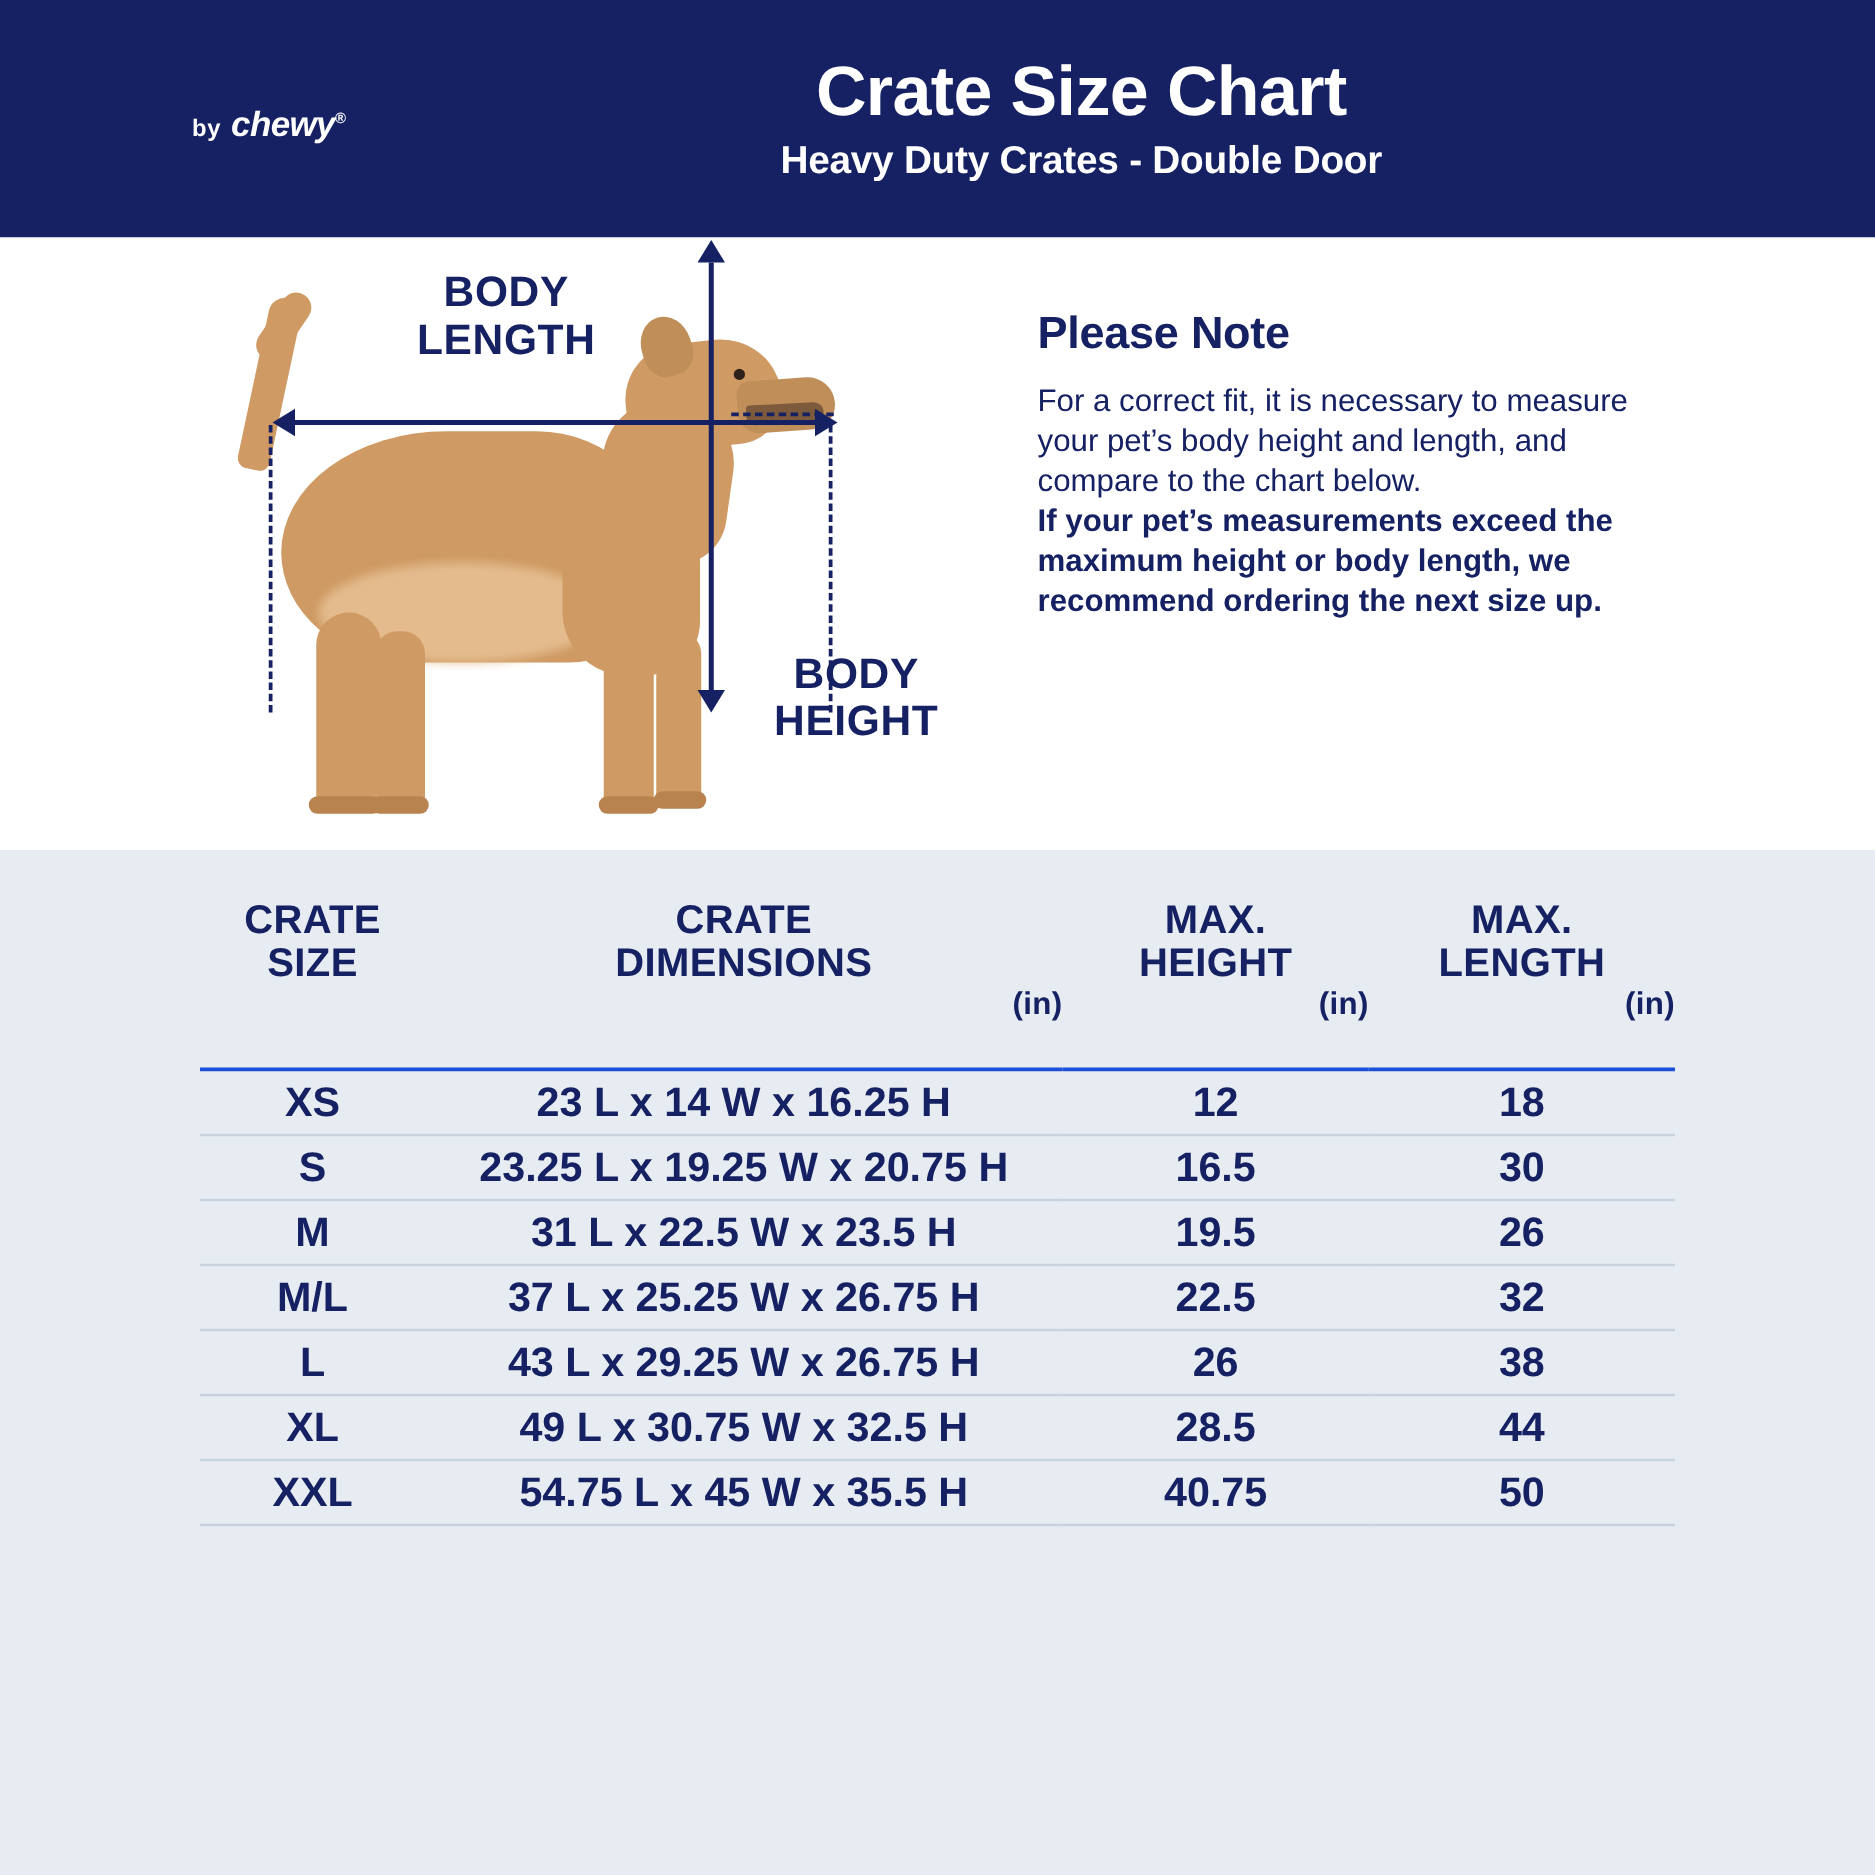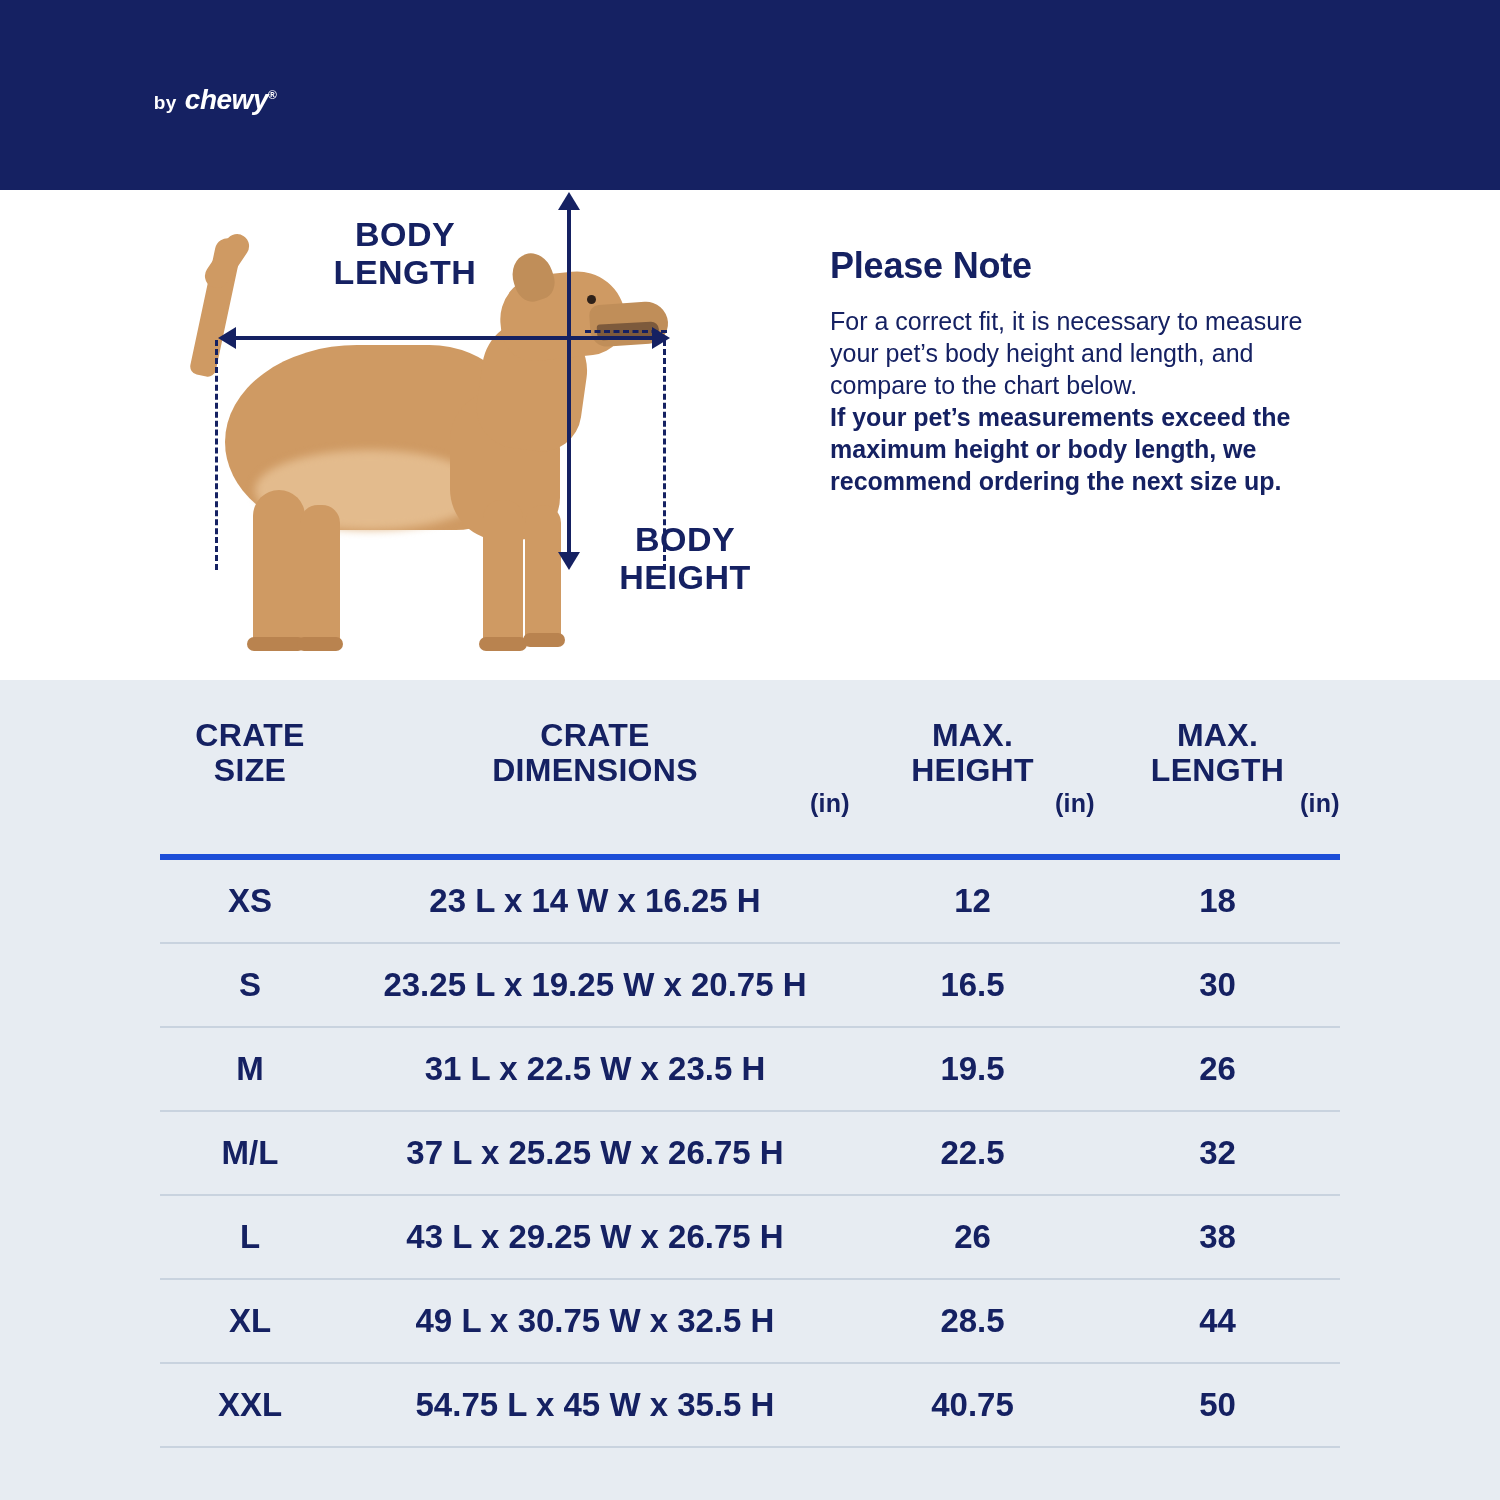--- a/index.html
+++ b/index.html
@@ -278,55 +278,59 @@
     table-layout:fixed;
   }
   th, td{color:#152162;}
   thead th{
     padding:38px 0 36px 0;
     font-size:32px;
     font-weight:bold;
     line-height:1.1;
     letter-spacing:.3px;
     vertical-align:top;
-    border-bottom:6px solid #1d4ed8;
+    border-bottom:3px solid #1d4ed8;
   }
   thead th .unit{
     display:block;
     font-size:25px;
     font-weight:bold;
     margin-top:2px;
     text-align:right;
   }
   col.c-size{width:180px;}
   col.c-dim{width:510px;}
   col.c-h{width:245px;}
   col.c-l{width:245px;}
   tbody td{
     border-bottom:2px solid #c9d3df;
-    padding:20px 0;
+    padding:4px 0;
     text-align:center;
     font-size:33px;
     font-weight:bold;
     height:42px;
   }
   tbody td.size{font-size:33px;font-weight:bold;}
   tbody tr:last-child td{border-bottom:2px solid #c9d3df;}
 </style>
 </head>
 <body>
 
 <div class="page">
 
   <div class="header">
     <div class="brand">
       <div class="brand-sub">
         <span class="brand-by">by</span>
         <span class="brand-chewy"><span>chewy</span><span class="reg2">®</span></span>
       </div>
+    </div>
+    <div class="header-titles">
+      <div class="header-title">Crate Size Chart</div>
+      <div class="header-sub">Heavy Duty Crates - Double Door</div>
     </div>
   </div>
 
   <div class="middle">
 
     <div class="diagram">
 
       <div class="dog">
         <div class="tail"></div>
         <div class="tail2"></div>

